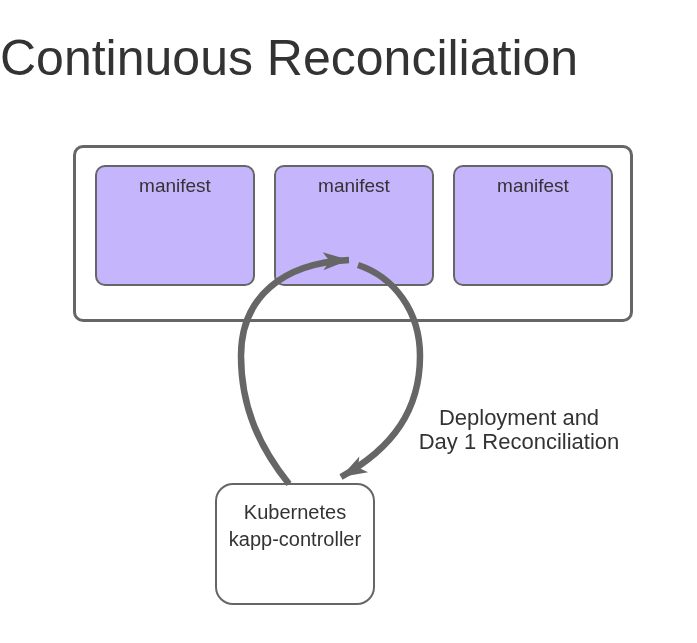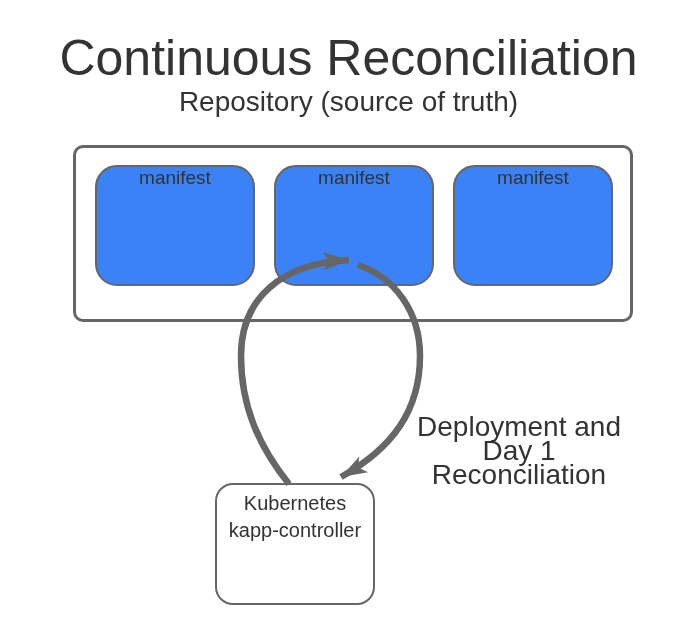--- a/index.html
+++ b/index.html
@@ -12,21 +12,20 @@
     position:relative;
     width:697px;
     height:643px;
     background:var(--bg);
     font-family:"Liberation Sans", sans-serif;
     overflow:hidden;
   }
   .title{
     position:absolute;
     top:30px; left:0; width:100%;
-    text-align:center;
     font-size:50px;
     line-height:1.15;
     font-weight:400;
     color:var(--text);
     white-space:nowrap;
   }
   .subtitle{
     position:absolute;
     top:86px; left:0; width:100%;
     text-align:center;
@@ -44,49 +43,50 @@
     border:3px solid var(--stroke);
     border-radius:10px;
     background:transparent;
   }
   .manifest-box{
     position:absolute;
     top:165px;
     width:160px; height:121px;
     box-sizing:border-box;
     border:2.5px solid var(--stroke);
-    border-radius:22px;
-    background:#3b82f6;
+    border-radius:10px;
+    background:#c4b5fd;
     text-align:center;
+    padding-top:8px;
     font-size:19px;
     color:var(--text);
   }
   .manifest-1{left:95px;}
   .manifest-2{left:274px;}
   .manifest-3{left:453px;}
   .cluster-box{
     position:absolute;
     left:215px; top:483px;
     width:160px; height:122px;
     box-sizing:border-box;
     border:2.5px solid var(--stroke);
     border-radius:18px;
     background:#fff;
     text-align:center;
-    padding-top:5px;
+    padding-top:14px;
     font-size:20px;
     line-height:27px;
     color:var(--text);
   }
   .arrow-label{
     position:absolute;
-    left:406px; top:415px;
+    left:406px; top:406px;
     width:226px;
     text-align:center;
-    font-size:28px;
+    font-size:22px;
     line-height:24px;
     color:var(--text);
   }
   .loop-svg{
     position:absolute;
     left:0; top:0;
     width:697px; height:643px;
     pointer-events:none;
   }
   .loop-path{
@@ -95,21 +95,20 @@
     stroke-width:6.5px;
   }
 </style>
 </head>
 <body>
 
 <div class="canvas">
 
   <div class="title">Continuous Reconciliation</div>
 
-  <div class="subtitle">Repository (source of truth)</div>
 
   <div class="repo-box"></div>
 
   <div class="manifest-box manifest-1">
     <span>manifest</span>
   </div>
   <div class="manifest-box manifest-2">
     <span>manifest</span>
   </div>
   <div class="manifest-box manifest-3">

